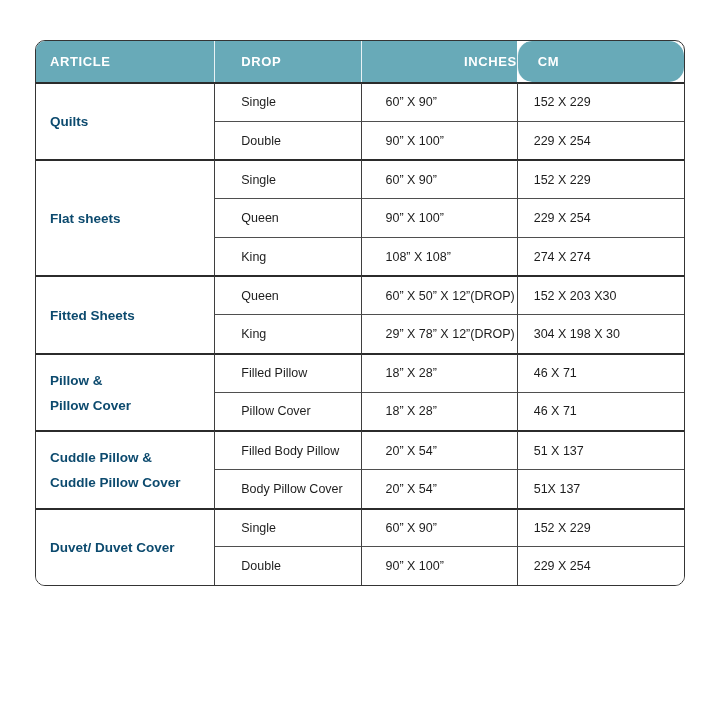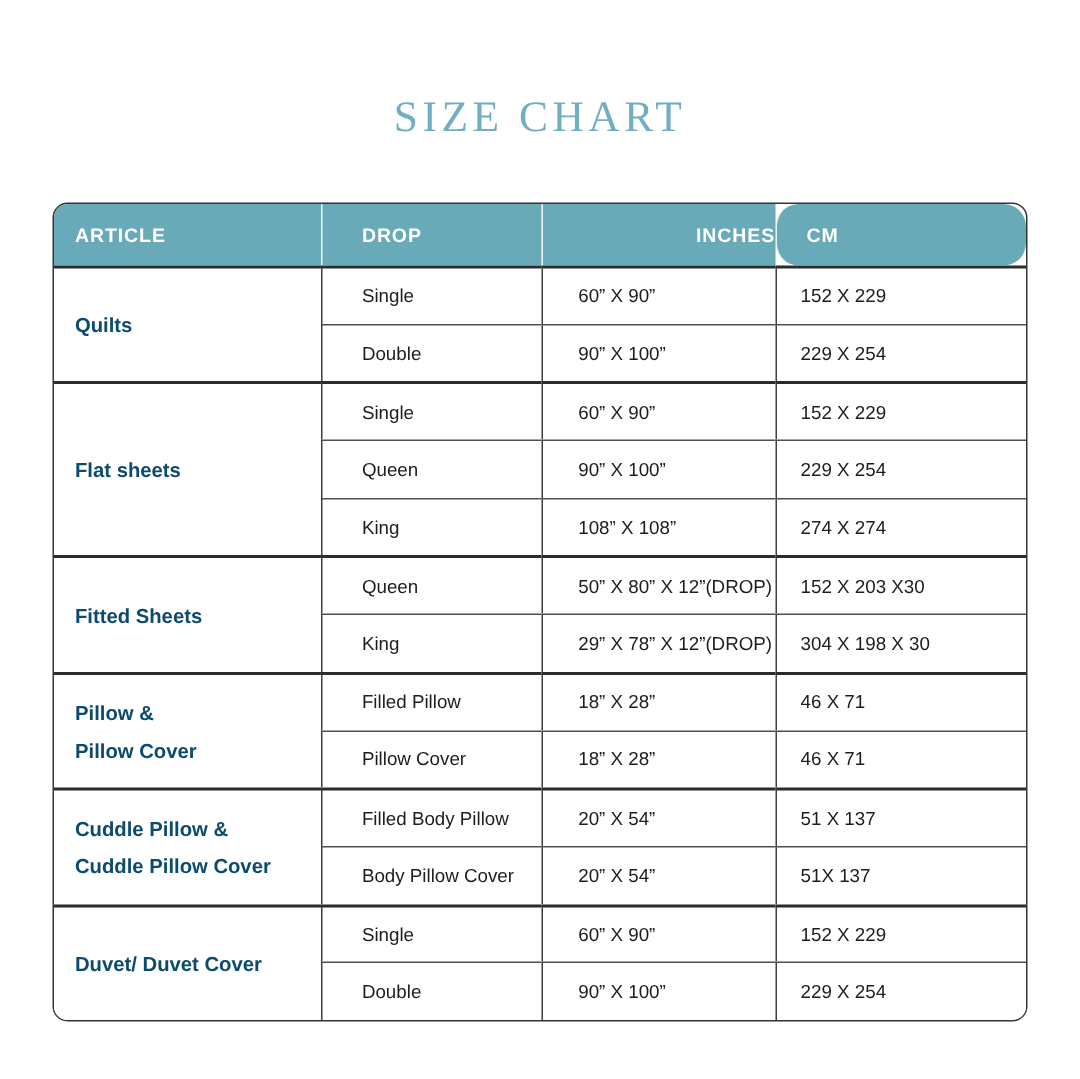--- a/index.html
+++ b/index.html
@@ -82,21 +82,20 @@
     font-weight: bold;
     font-size: 13.5px;
   }
   .article-line + .article-line { margin-top: 10px; }
 </style>
 </head>
 <body>
 
 <div class="page">
 
-  <h1 class="title">SIZE CHART</h1>
 
   <div class="table-wrap">
     <table>
       <colgroup>
         <col class="c-article">
           <col class="c-size">
           <col class="c-inches">
           <col class="c-cm">
       </colgroup>
       <thead>
@@ -140,21 +139,21 @@
           <td class="size">King</td>
           <td class="inches">108” X 108”</td>
           <td class="cm">274 X 274</td>
         </tr>
 
         <tr class="group-start">
           <td class="article" rowspan="2">
             <div class="article-line">Fitted Sheets</div>
           </td>
           <td class="size">Queen</td>
-          <td class="inches">50” X 80” X 12”(DROP)</td>
+          <td class="inches">60” X 50” X 12”(DROP)</td>
           <td class="cm">152 X 203 X30</td>
         </tr>
         <tr class="inner">
           <td class="size">King</td>
           <td class="inches">29” X 78” X 12”(DROP)</td>
           <td class="cm">304 X 198 X 30</td>
         </tr>
 
         <tr class="group-start">
           <td class="article" rowspan="2">

